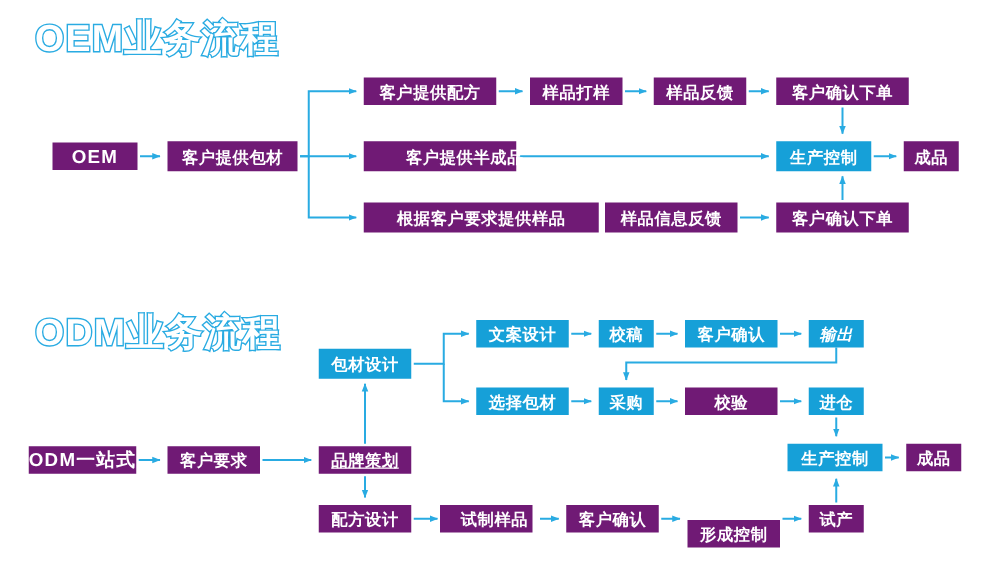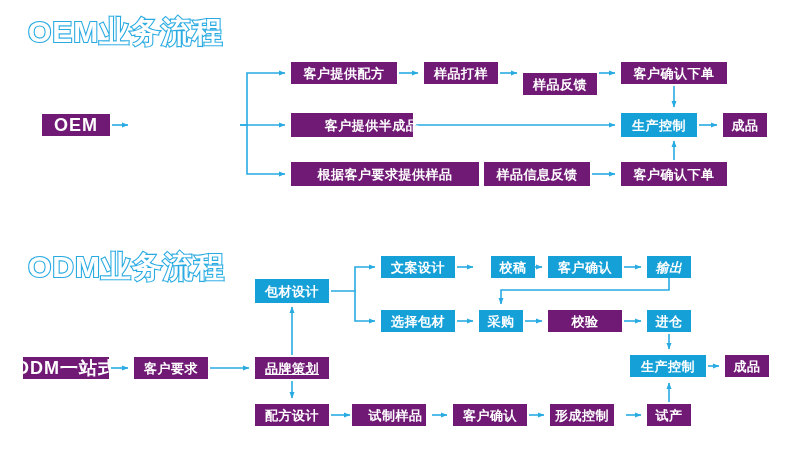--- a/index.html
+++ b/index.html
@@ -34,21 +34,21 @@
     color:#ffffff;
     font-weight:bold;
     font-size:13px;
     letter-spacing:0.5px;
     white-space:nowrap;
     background:#21a8df;
     line-height:1;
   }
   .node.shade-a{background:#701a75;}
   .node.shade-b{background:#16a0d8;}
-  .node.latin{font-size:18px;letter-spacing:1px;}
+  .node.latin{font-size:15px;letter-spacing:1px;}
 </style>
 </head>
 <body>
 
 <div id="canvas">
 
   <svg class="lines" viewBox="0 0 790 450" xmlns="http://www.w3.org/2000/svg">
     <defs>
       <marker id="ar" markerWidth="7" markerHeight="7" refX="6.2" refY="3" orient="auto" markerUnits="userSpaceOnUse">
         <path d="M0,0.4 L6.6,3 L0,5.6 z" fill="#29abe2"></path>
@@ -91,44 +91,45 @@
       <path d="M669,402 L669,383"></path>
       <path d="M708,366 L719,366"></path>
     </g>
   </svg>
 
   <div class="section-title" style="left:28px;top:17px;">OEM业务流程</div>
 
   <div class="section-title" style="left:28px;top:252px;">ODM业务流程</div>
 
   <div class="node shade-a latin" style="left:42px;top:114px;width:68px;height:22px;">OEM</div>
+  <div class="node shade-a" style="left:134px;top:113px;width:104px;height:24px;">客户提供包材</div>
   <div class="node shade-a" style="left:291px;top:62px;width:106px;height:22px;">客户提供配方</div>
   <div class="node shade-a" style="left:291px;top:113px;width:122px;height:24px;padding-left:40px;">客户提供半成品</div>
   <div class="node shade-a" style="left:291px;top:162px;width:188px;height:24px;">根据客户要求提供样品</div>
   <div class="node shade-a" style="left:424px;top:62px;width:74px;height:22px;">样品打样</div>
-  <div class="node shade-a" style="left:523px;top:62px;width:74px;height:22px;margin-top:11px;">样品反馈</div>
+  <div class="node shade-a" style="left:523px;top:62px;width:74px;height:22px;">样品反馈</div>
   <div class="node shade-a" style="left:621px;top:62px;width:106px;height:22px;">客户确认下单</div>
   <div class="node shade-a" style="left:484px;top:162px;width:106px;height:24px;">样品信息反馈</div>
   <div class="node shade-a" style="left:621px;top:162px;width:106px;height:24px;">客户确认下单</div>
   <div class="node shade-b" style="left:621px;top:113px;width:76px;height:24px;">生产控制</div>
   <div class="node shade-a" style="left:723px;top:113px;width:44px;height:24px;">成品</div>
 
   <div class="node shade-a" style="left:134px;top:357px;width:74px;height:22px;">客户要求</div>
   <div class="node shade-a latin" style="left:23px;top:357px;width:86px;height:22px;">ODM一站式</div>
   <div class="node shade-a" style="left:255px;top:357px;width:74px;height:22px;text-decoration:underline;">品牌策划</div>
   <div class="node shade-b" style="left:255px;top:279px;width:74px;height:24px;">包材设计</div>
   <div class="node shade-b" style="left:381px;top:256px;width:74px;height:22px;">文案设计</div>
-  <div class="node shade-b" style="left:479px;top:256px;width:44px;height:22px;margin-left:12px;">校稿</div>
+  <div class="node shade-b" style="left:479px;top:256px;width:44px;height:22px;">校稿</div>
   <div class="node shade-b" style="left:548px;top:256px;width:74px;height:22px;">客户确认</div>
   <div class="node shade-b" style="left:647px;top:256px;width:44px;height:22px;font-style:italic;">输出</div>
   <div class="node shade-b" style="left:381px;top:310px;width:74px;height:22px;">选择包材</div>
   <div class="node shade-b" style="left:479px;top:310px;width:44px;height:22px;">采购</div>
   <div class="node shade-a" style="left:548px;top:310px;width:74px;height:22px;">校验</div>
   <div class="node shade-b" style="left:647px;top:310px;width:44px;height:22px;">进仓</div>
   <div class="node shade-a" style="left:255px;top:404px;width:74px;height:22px;">配方设计</div>
   <div class="node shade-a" style="left:352px;top:404px;width:74px;height:22px;padding-left:13px;">试制样品</div>
   <div class="node shade-a" style="left:453px;top:404px;width:74px;height:22px;">客户确认</div>
-  <div class="node shade-a" style="left:550px;top:404px;width:64px;height:22px;">形成控制</div>
+  <div class="node shade-a" style="left:550px;top:416px;width:74px;height:22px;">形成控制</div>
   <div class="node shade-a" style="left:647px;top:404px;width:44px;height:22px;">试产</div>
   <div class="node shade-b" style="left:630px;top:355px;width:76px;height:22px;">生产控制</div>
   <div class="node shade-a" style="left:725px;top:355px;width:44px;height:22px;">成品</div>
 
 </div>
 
 </body></html>

